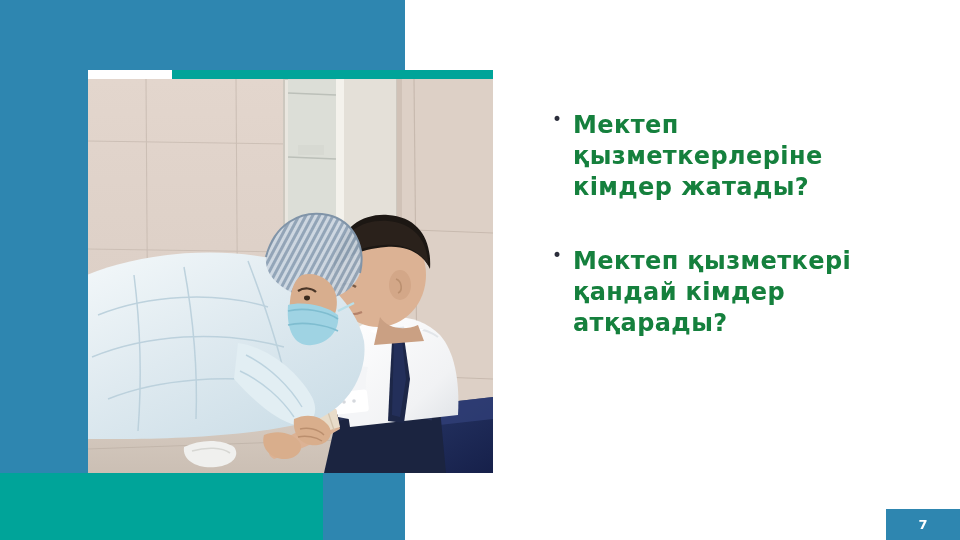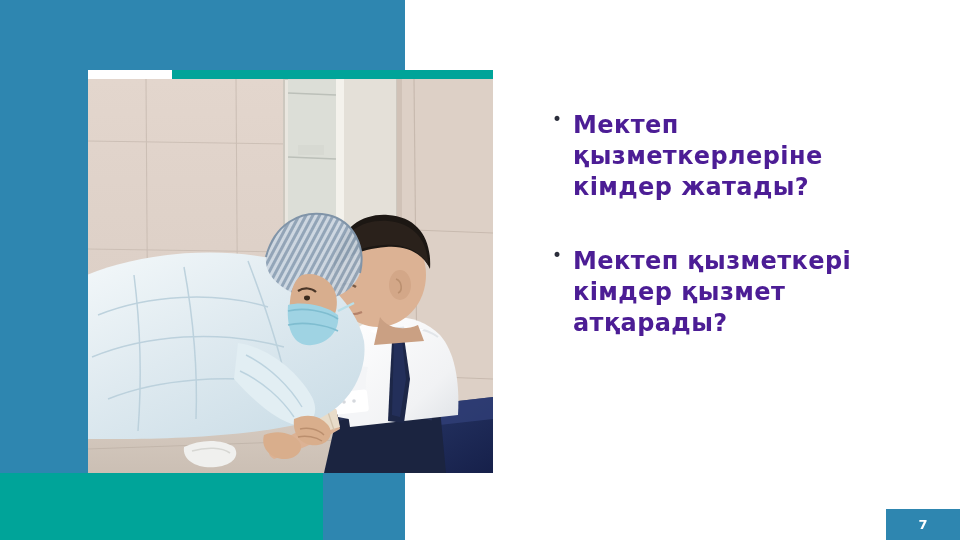--- a/index.html
+++ b/index.html
@@ -90,21 +90,21 @@
     line-height: 0;
     color: #2B2E3B;
   }
   .bullet-dot span { display: inline-block; }
   .bullet-text {
     flex: 1 1 auto;
     font-size: 24px;
     font-weight: bold;
     line-height: 1.30;
     letter-spacing: 0.4px;
-    color: #4c1d95;
+    color: #15803d;
     word-break: break-word;
   }
 
   
   .slide-number-box {
     position: absolute;
     left: 886px;
     top: 509px;
     width: 74px;
     height: 31px;
@@ -306,21 +306,21 @@
     <div class="bullet-row">
       <div class="bullet-dot">
         <span>•</span>
       </div>
       <div class="bullet-text">Мектеп қызметкерлеріне кімдер жатады?</div>
     </div>
     <div class="bullet-row">
       <div class="bullet-dot">
         <span>•</span>
       </div>
-      <div class="bullet-text">Мектеп қызметкері кімдер қызмет атқарады?</div>
+      <div class="bullet-text">Мектеп қызметкері қандай кімдер атқарады?</div>
     </div>
   </div>
 
   <div class="slide-number-box">
     <span class="slide-number-text">7</span>
   </div>
 
 </div>
 
 </body></html>

